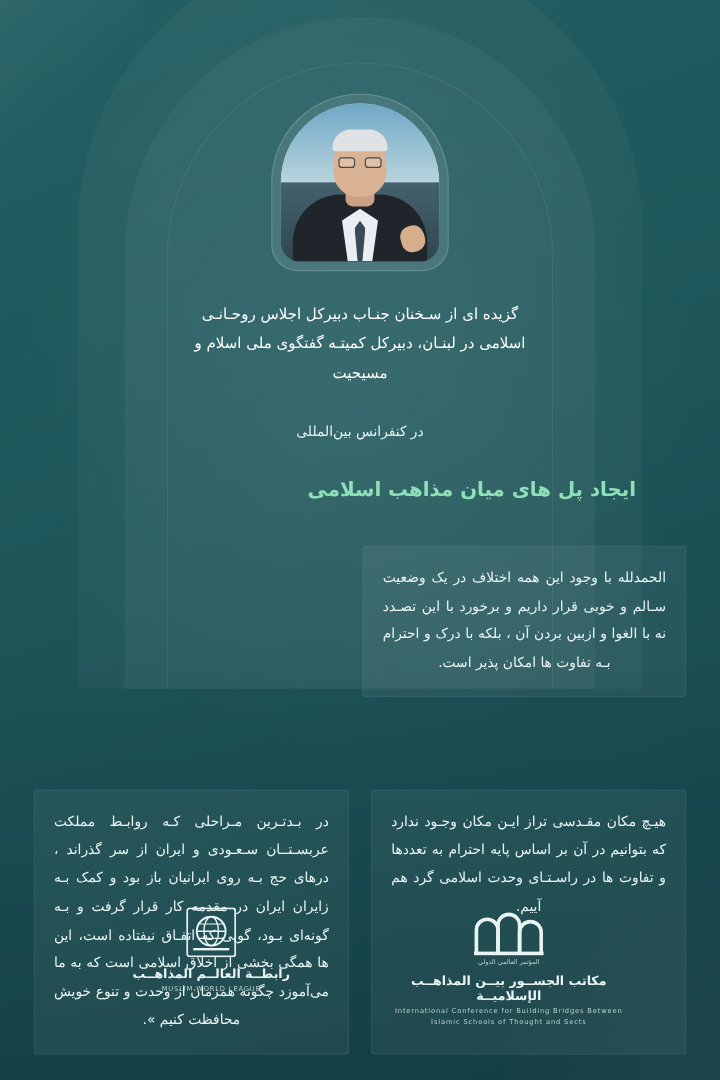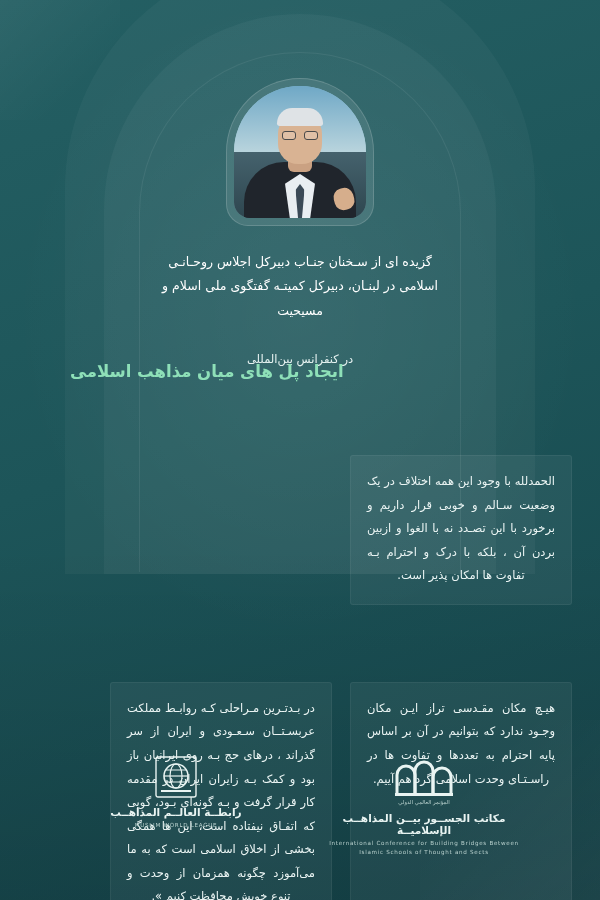--- a/index.html
+++ b/index.html
@@ -184,24 +184,24 @@
     top: 352px;
     transform: translateX(-50%);
     width: 420px;
     text-align: center;
     color: #e6f2f1;
     font-size: 11.5px;
   }
   .conf-title {
     position: absolute;
     left: 50%;
-    top: 362px;
+    top: 398px;
     transform: translateX(-50%);
     width: 460px;
-    text-align: left;
+    text-align: right;
     color: #8ee0b8;
     font-size: 16.5px;
     font-weight: bold;
   }
 
   .session-badge {
     position: absolute;
     left: 50%;
     top: 412px;
     transform: translateX(-50%);
@@ -221,21 +221,21 @@
     position: absolute;
     left: 28px;
     right: 28px;
     top: 455px;
     display: flex;
     flex-direction: row;
     gap: 18px;
     flex-wrap: wrap;
   }
   .quote-card {
-    width: 222px;
+    width: 270px;
     background: rgba(255,255,255,0.055);
     border: 1px solid rgba(255,255,255,0.055);
     border-radius: 3px;
     padding: 14px 16px 16px;
     color: #eaf4f3;
     font-size: 11.5px;
     line-height: 2.05;
     text-align: justify;
     text-align-last: center;
   }

